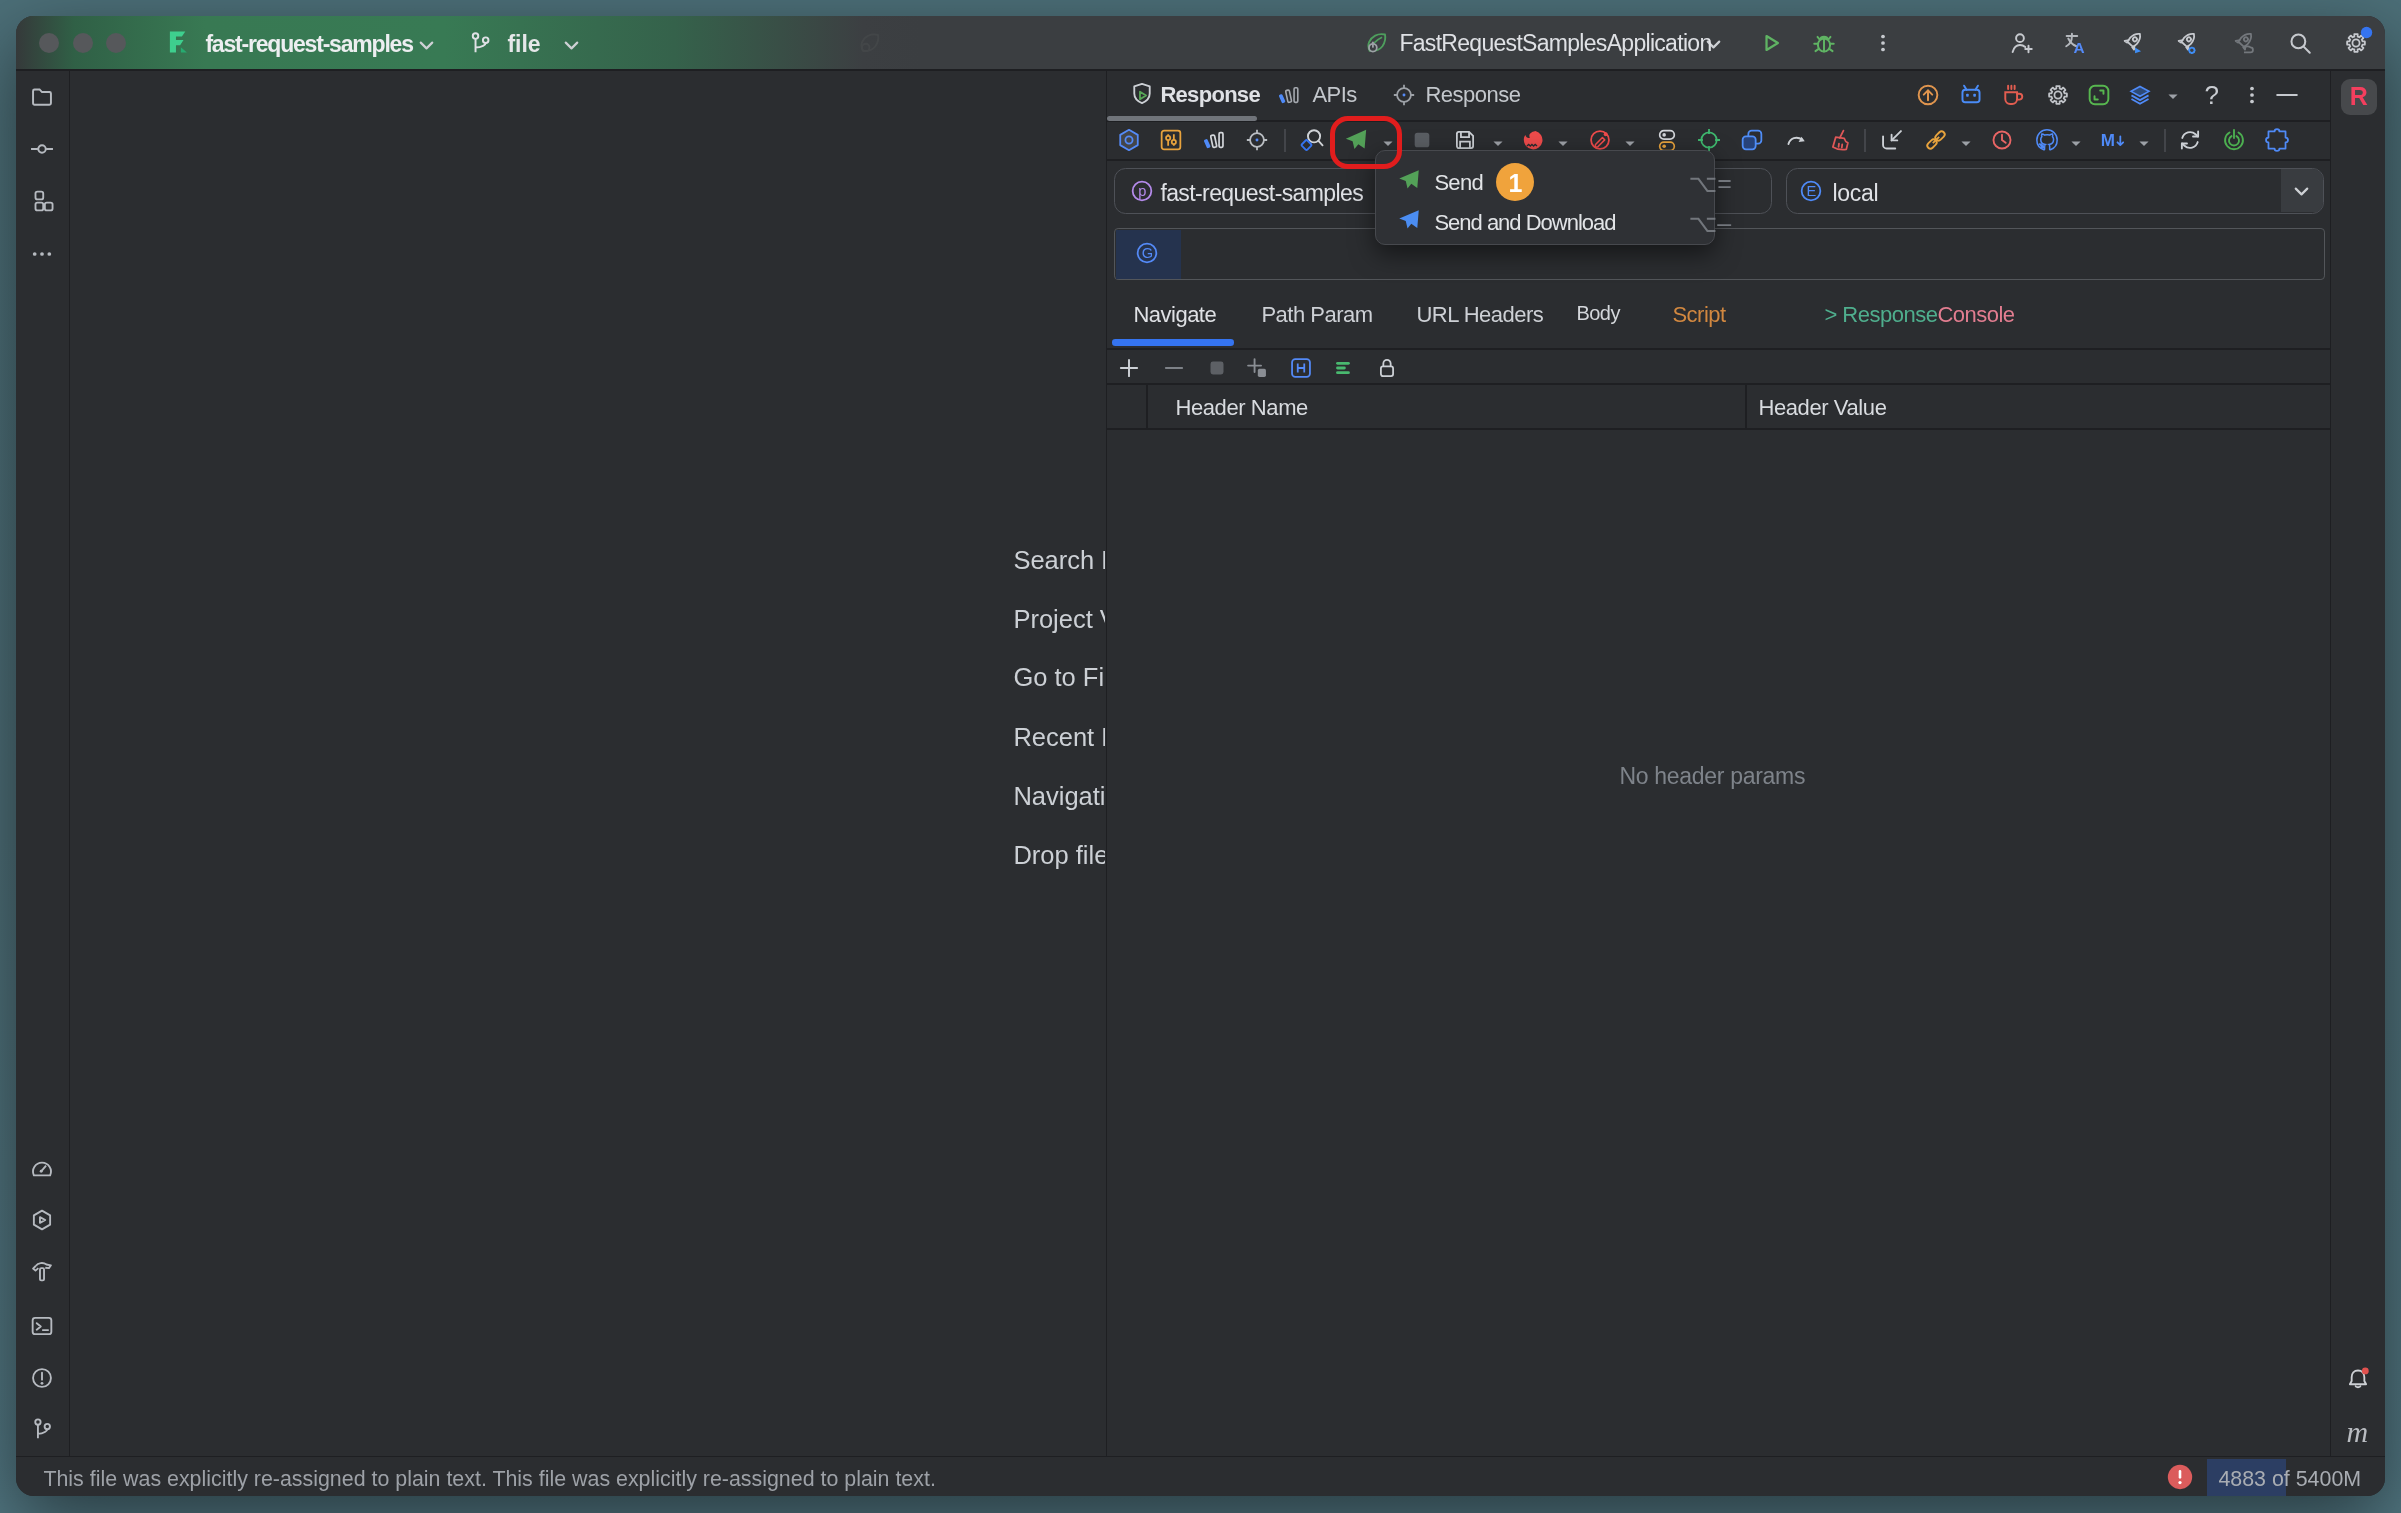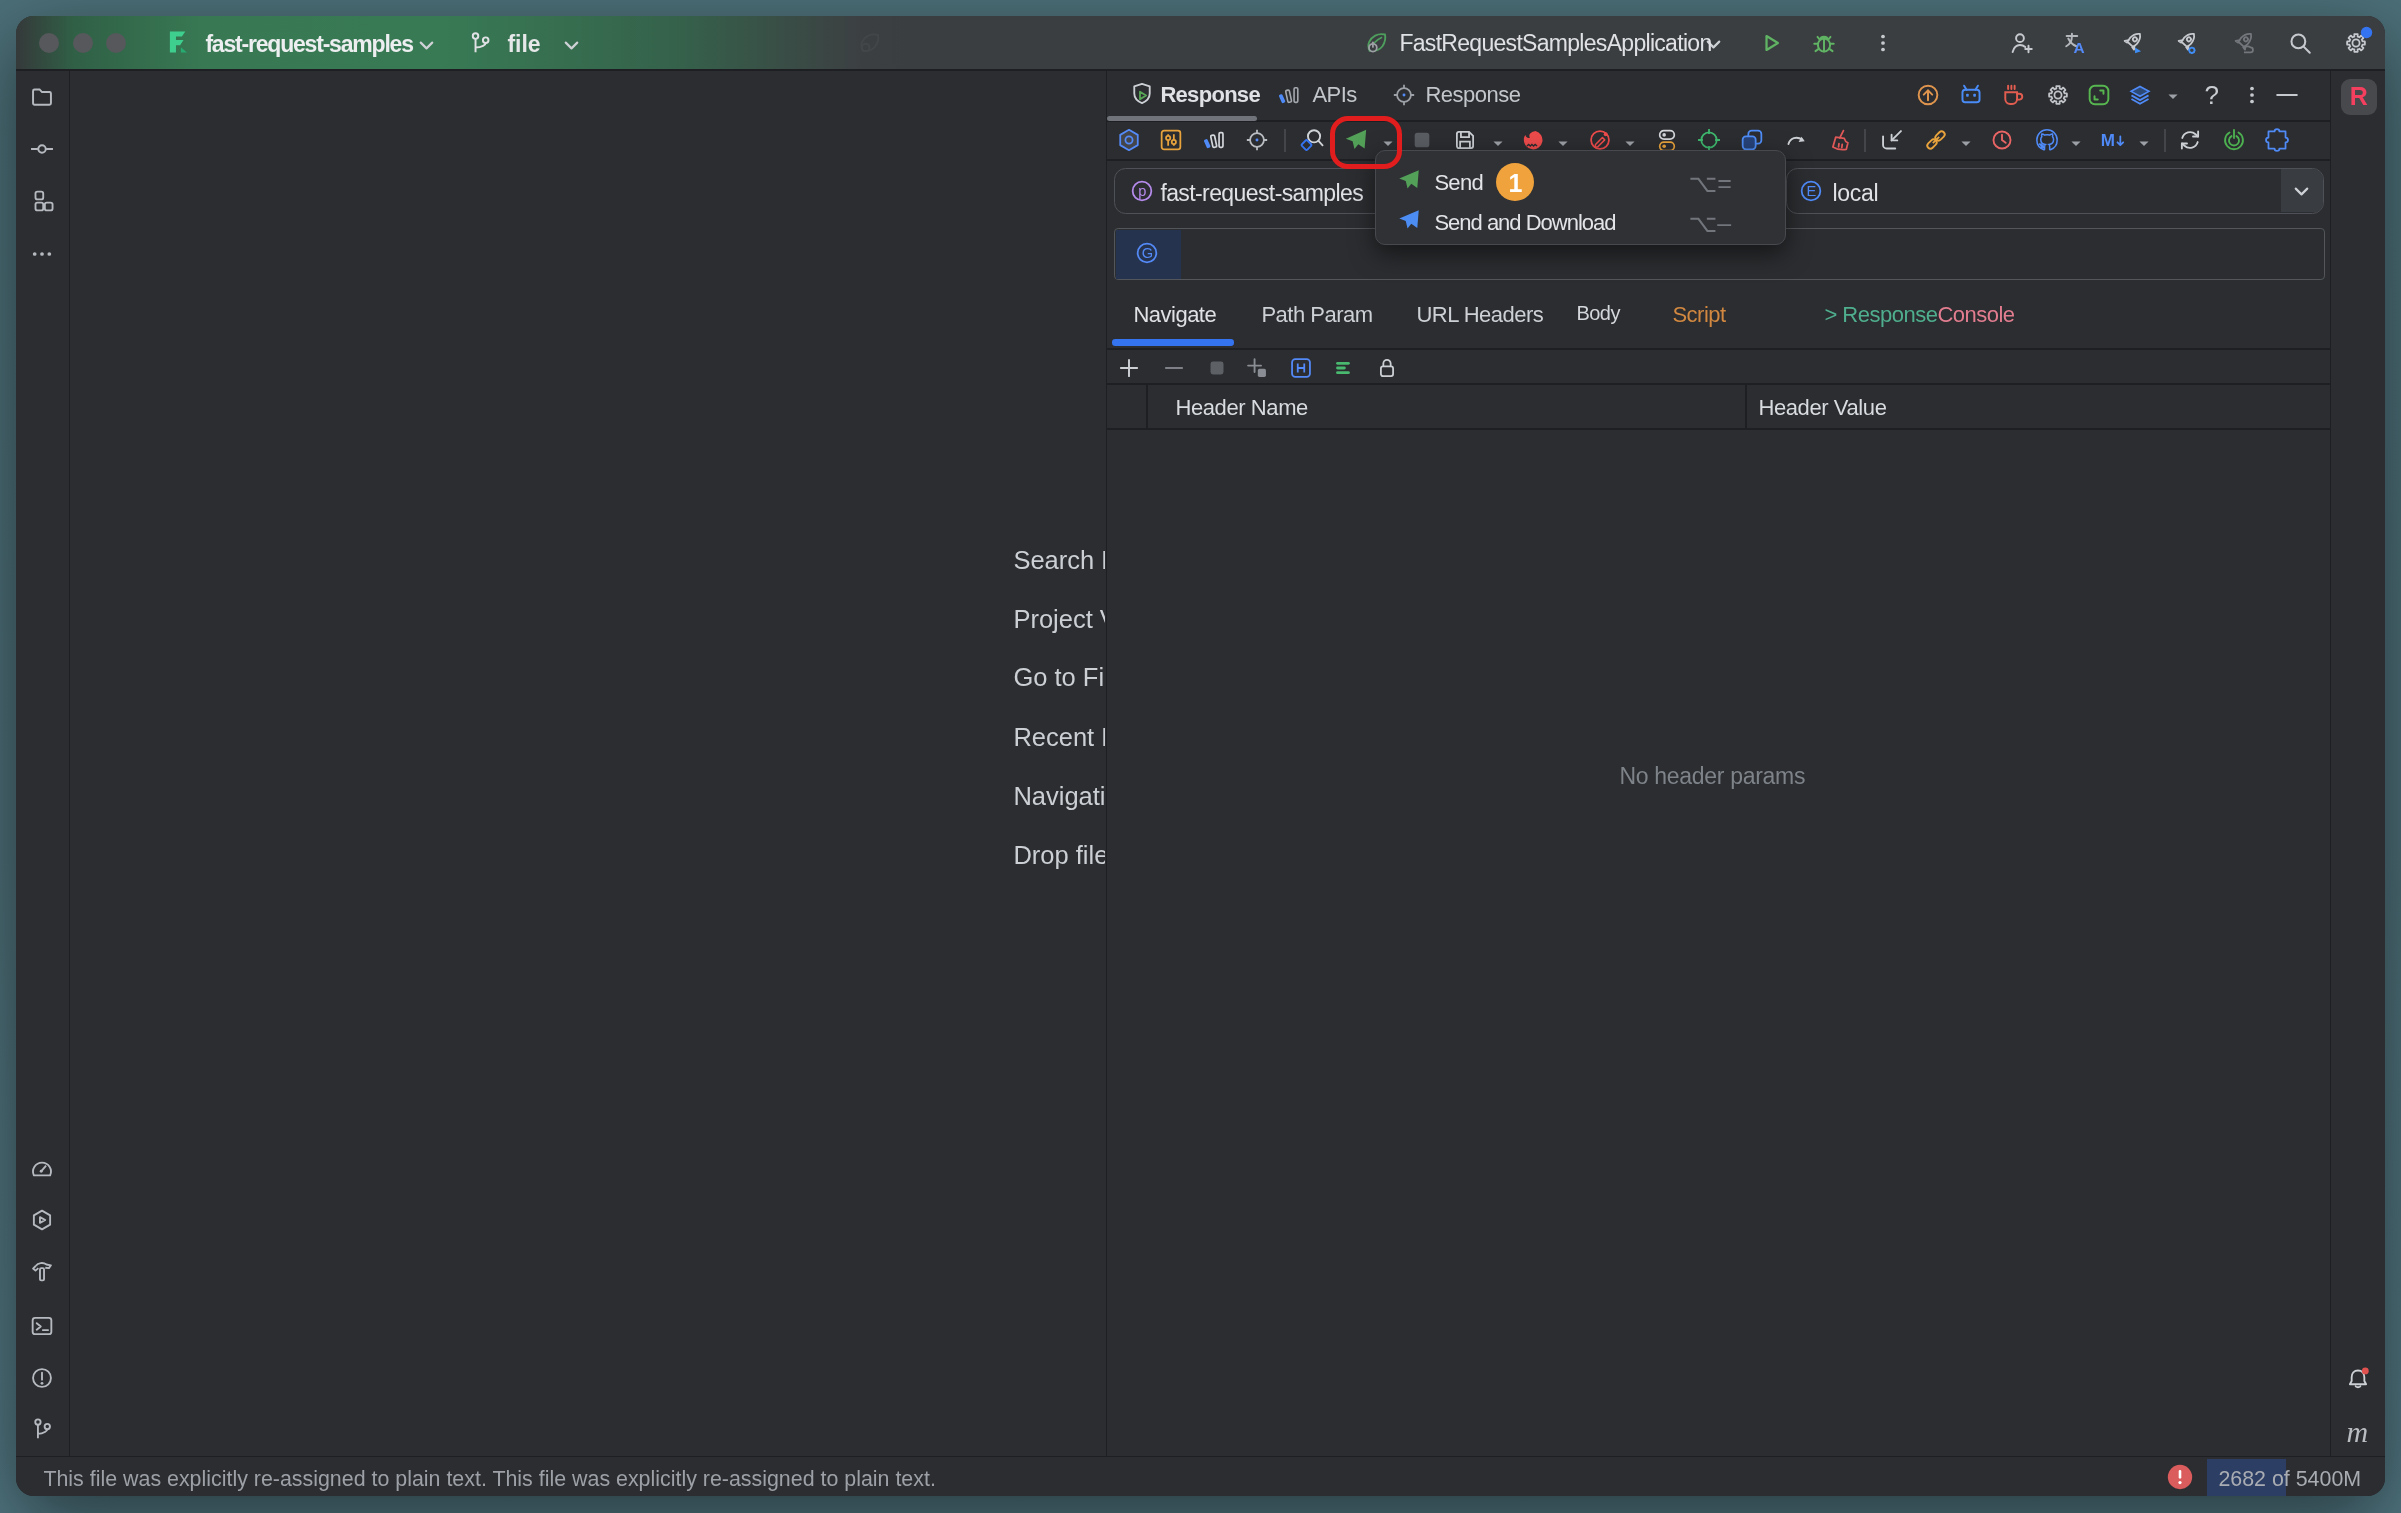--- a/index.html
+++ b/index.html
@@ -520,28 +520,28 @@
           <path d="M16 5.5c4.8 0 7.8 3.6 7.8 8.3v4.7l2.2 4H6l2.2-4v-4.7c0-4.7 3-8.3 7.8-8.3z"></path>
           <path d="M13 24.8c.4 1.8 5.6 1.8 6 0"></path>
         </g>
         <circle cx="25" cy="6" r="4.2" fill="#e0524f"></circle>
       </svg>
     <div class="txt" style="left:14px;top:1344px;font-size:30px;font-style:italic;color:#b9bcc1;font-family:'Liberation Serif',serif;">m</div>
   </div>
   <div id="statusbar">
     <div class="txt" style="left:27px;top:10px;font-size:21.4px;color:#9da1a7;">This file was explicitly re‑assigned to plain text. This file was explicitly re‑assigned to plain text.</div>
     <div class="abs" style="left:2191px;top:1.6px;width:79px;height:39px;background:#2c3e63;"></div>
-    <div class="txt" style="left:2202px;top:10px;font-size:21.4px;color:#a9adb3;">2682 of 5400M</div>
+    <div class="txt" style="left:2202px;top:10px;font-size:21.4px;color:#a9adb3;">4883 of 5400M</div>
     <svg style="left:2151px;top:6.6px;" width="26" height="26" viewBox="0 0 32 32">
         <circle cx="16" cy="16" r="15" fill="#db5c5c"></circle>
         <rect x="14.4" y="7.5" width="3.2" height="10.5" rx="1.6" fill="#fff"></rect>
         <circle cx="16" cy="22.8" r="2" fill="#fff"></circle>
       </svg>
   </div>
-  <div class="abs" style="left:1359px;top:134px;width:411px;height:95px;background:#2f3135;border:1.6px solid #47494e;border-radius:10px;box-sizing:border-box;box-shadow:0 8.2px 25px rgba(0,0,0,.5);z-index:40;">
+  <div class="abs" style="left:1359px;top:134px;width:340px;height:95px;background:#2f3135;border:1.6px solid #47494e;border-radius:10px;box-sizing:border-box;box-shadow:0 8.2px 25px rgba(0,0,0,.5);z-index:40;">
     <svg style="left:20px;top:15.6px;" width="26" height="26" viewBox="0 0 32 32">
         <path d="M28 4L4 14.2l8 3.1 2.2 9.2 4.6-5.8 7.4 5.1z" fill="#53a158"></path>
       </svg>
     <div class="txt" style="left:58px;top:19px;font-size:22px;letter-spacing:-0.7px;color:#e2e4e7;">Send</div>
     <div class="abs" style="left:120px;top:11.5px;width:38px;height:38px;border-radius:50%;background:#f0a33c;"></div>
     <div class="txt" style="left:132px;top:18px;font-size:25px;font-weight:700;color:#fff;">1</div>
     <div class="txt" style="left:312px;top:17.3px;font-size:25px;color:#72767c;">⌥=</div>
     <svg style="left:20px;top:56px;" width="26" height="26" viewBox="0 0 32 32">
         <path d="M28 4L4 14.2l8 3.1 2.2 9.2 4.6-5.8 7.4 5.1z" fill="#4b8df2"></path>
       </svg>

